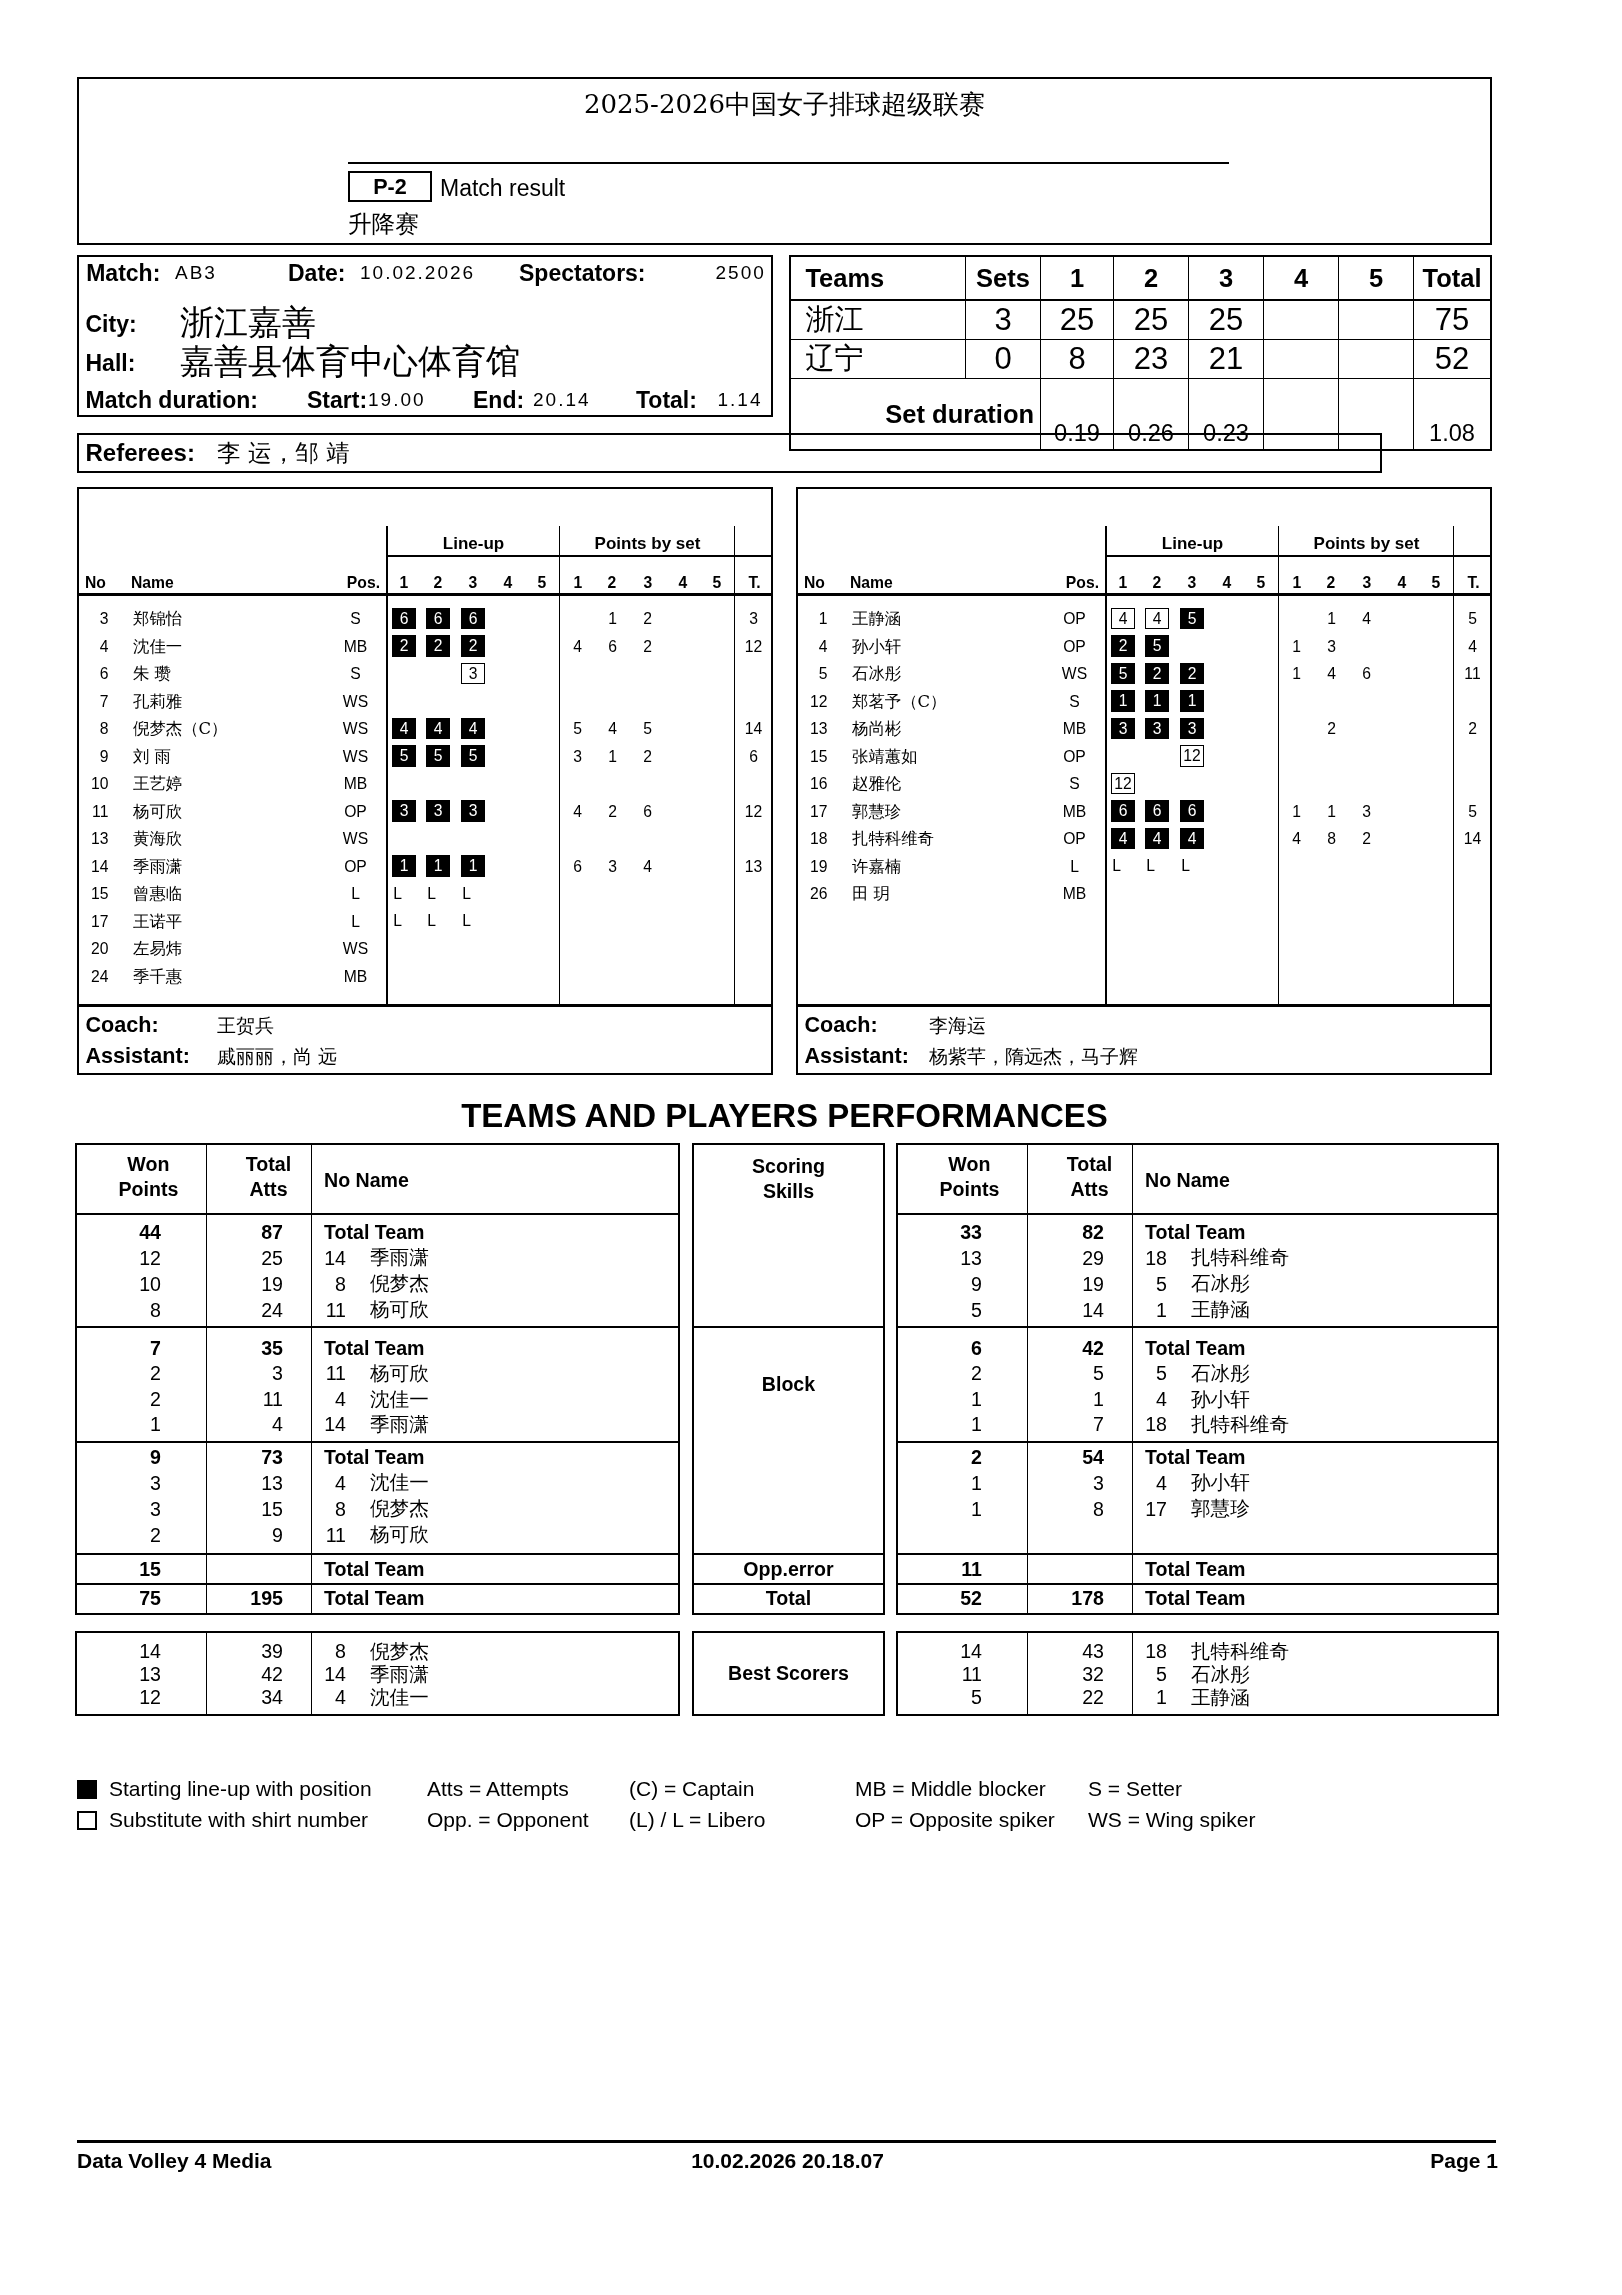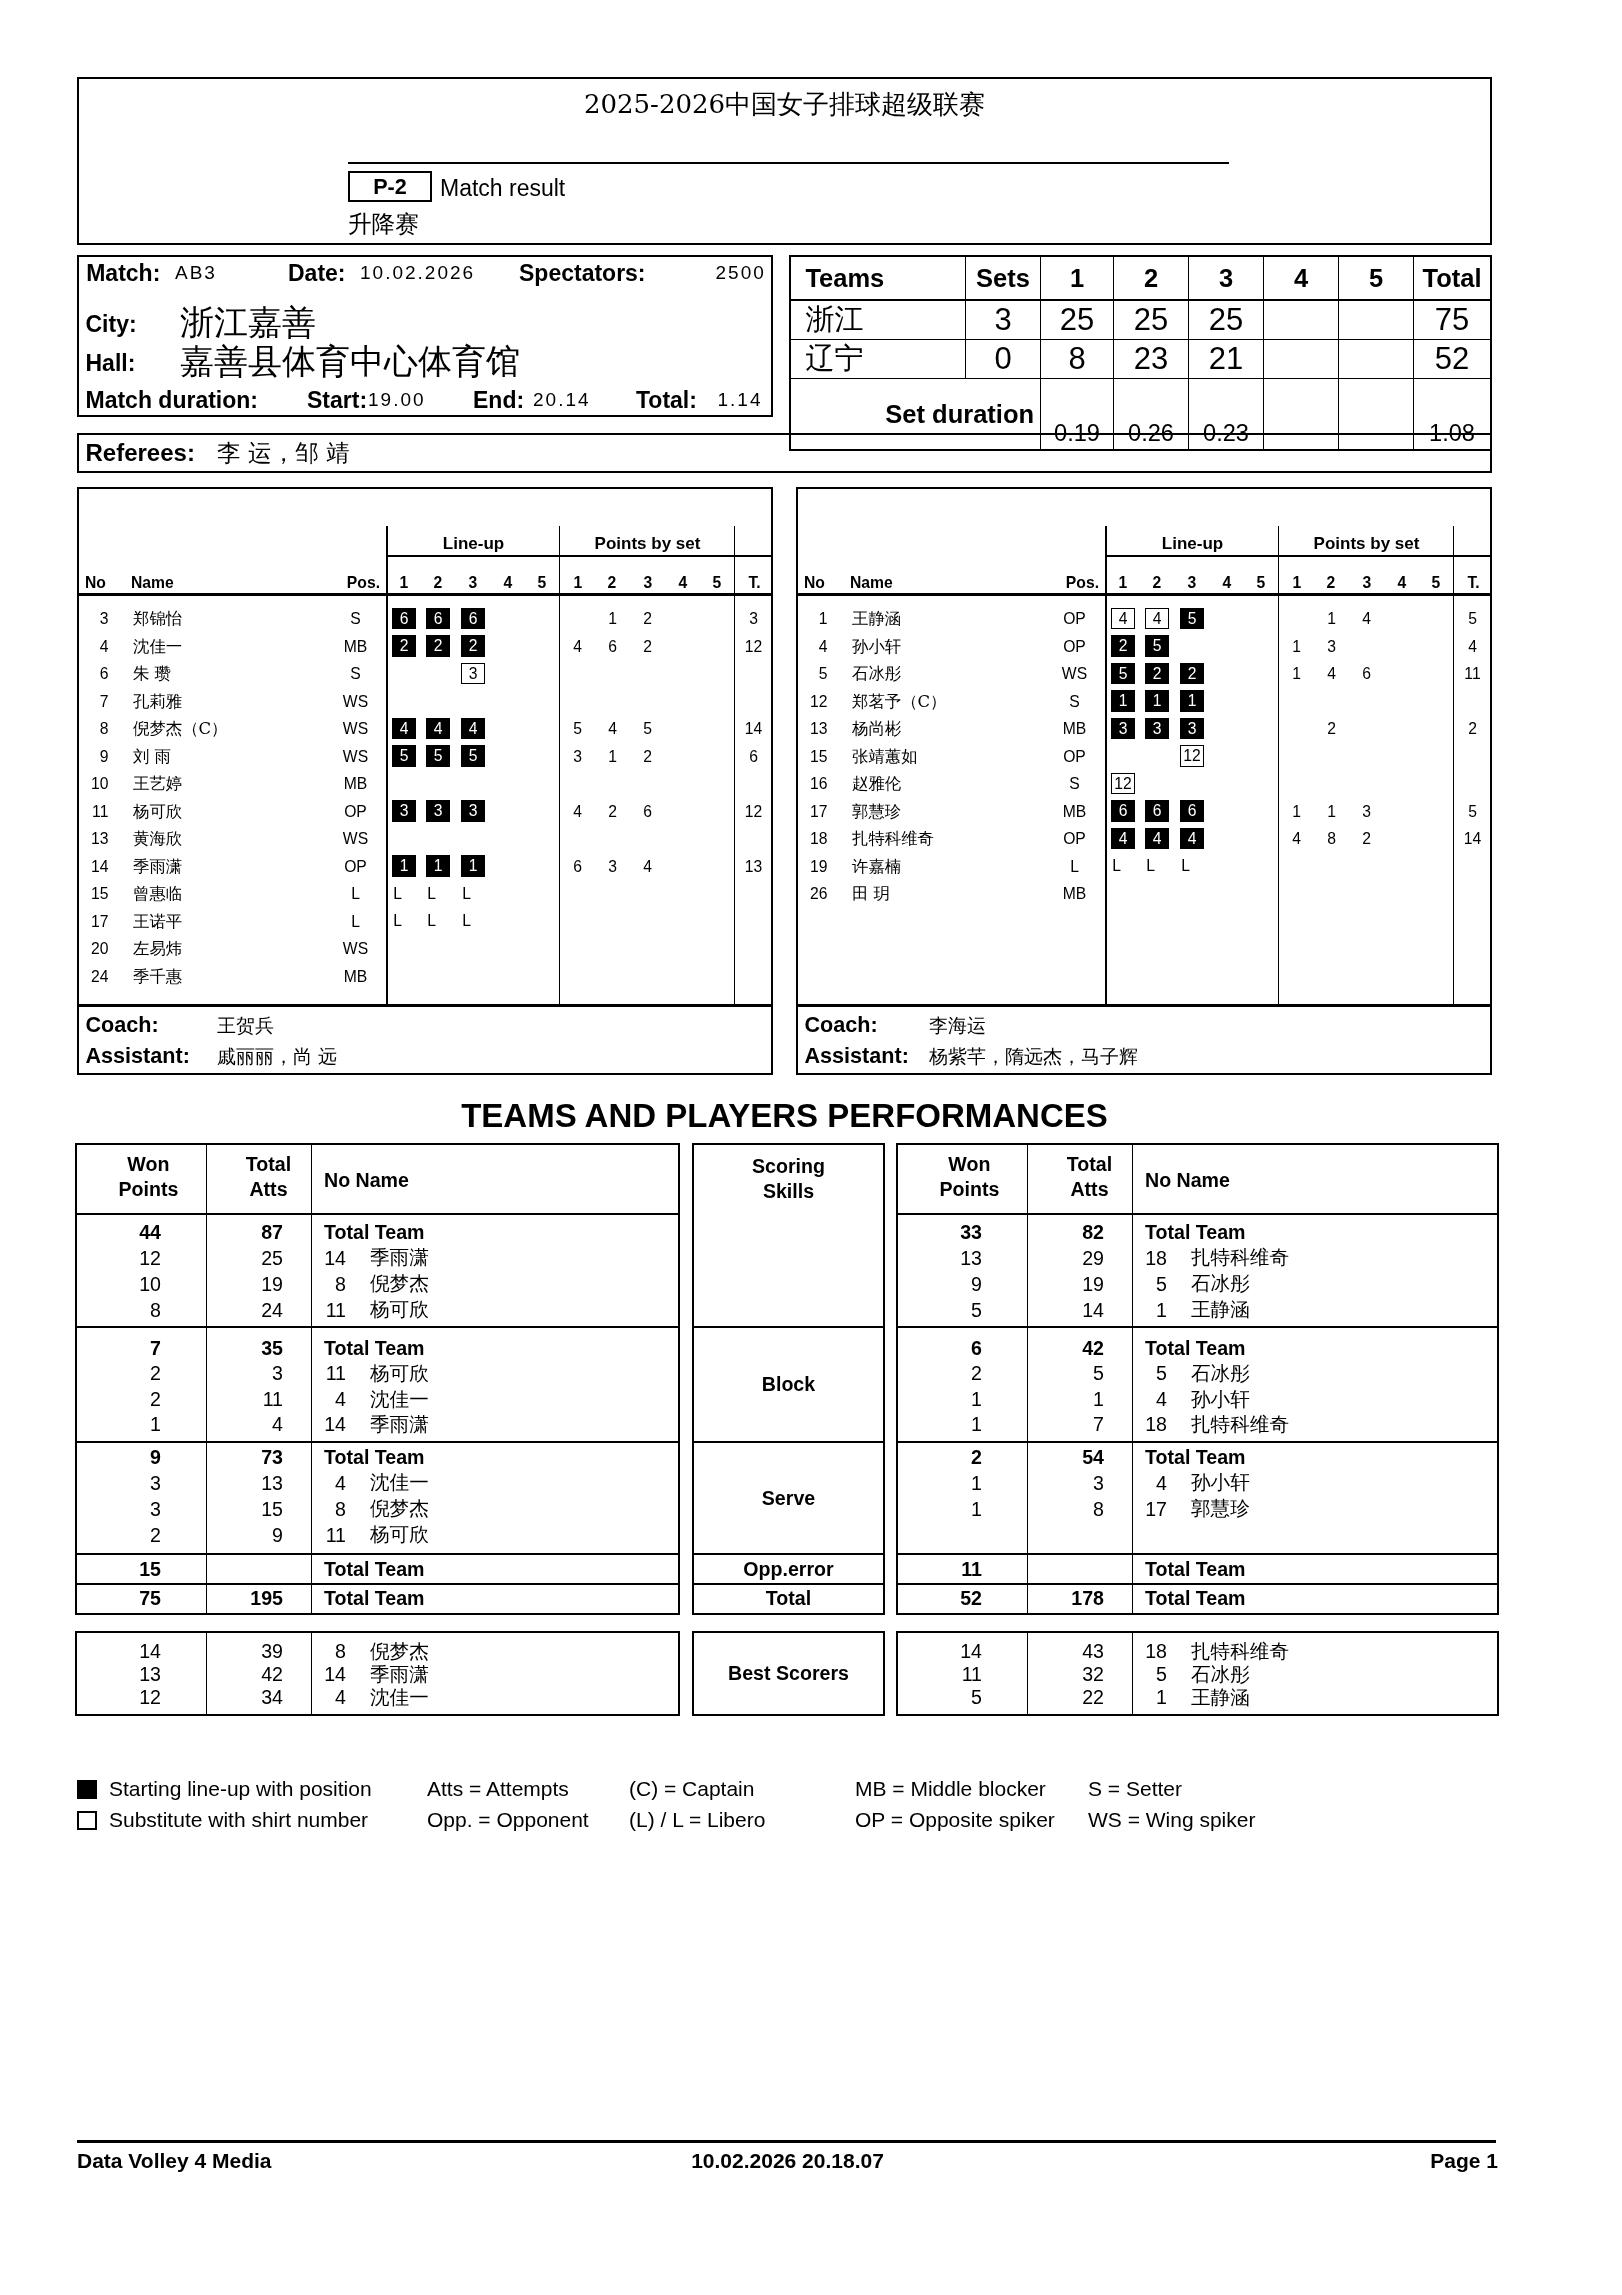--- a/index.html
+++ b/index.html
@@ -32,21 +32,21 @@
 #score .last { border-right: none; }
 #score .lr { border-bottom: none; }
 #score .hd { font-weight: bold; font-size: 25.5px; border-bottom-width: 2px; }
 #score .tmh { justify-content: flex-start; padding-left: 14.4px; }
 #score .tm { justify-content: flex-start; padding-left: 14.4px; font-size: 29px; }
 #score .sc { font-size: 31px; }
 #score .dl { grid-column: span 2; justify-content: flex-end; padding-right: 5.9px; font-weight: bold; font-size: 25.5px; }
 #score .dv { font-size: 23.6px; align-items: flex-end; padding-bottom: 2px; }
 
 
-#ref { left: 77px; top: 433px; width: 1415px; height: 40px; }
+#ref { left: 77px; top: 433px; width: 1305px; height: 40px; }
 #ref-label { left: 6.5px; top: 0; line-height: 36px; font-size: 24px; font-weight: bold; }
 #ref-value { left: 138px; top: 0; line-height: 36px; font-size: 23.6px; }
 
 
 .team { position: absolute; top: 487px; width: 696px; height: 588px; border: 2px solid #000; font-size: 15.7px; }
 .team[data-side="home"] { left: 77px; }
 .team[data-side="away"] { left: 796px; }
 .team .t-title { left: 0; right: 0; top: 0; height: 37px; border-bottom: 1.3px solid #000; text-align: center; font-size: 30px; line-height: 35px; }
 .team .ln { position: absolute; background: #000; }
 .team .ln-lu { left: 307px; top: 37px; width: 2px; height: 480px; }
@@ -951,21 +951,20 @@
 
   </div>
 </div>
 
 <div class="box" id="skills">
   <div class="psec phdr">
     <span>Scoring</span>
     <span>Skills</span>
   </div>
   <div class="psec sec-block">Block</div>
-  <div class="psec sec-serve">Serve</div>
   <div class="psec sec-opp">Opp.error</div>
   <div class="psec sec-total">Total</div>
 </div>
 <div class="box" id="skills-best">Best Scorers</div>
 
 <div>
   <div class="lg-sq filled"></div>
   <span class="a lg-text" style="left:109px;top:1776px">Starting line-up with position</span>
   <span class="a lg-text" style="left:427px;top:1776px">Atts = Attempts</span>
   <span class="a lg-text" style="left:629px;top:1776px">(C) = Captain</span>

